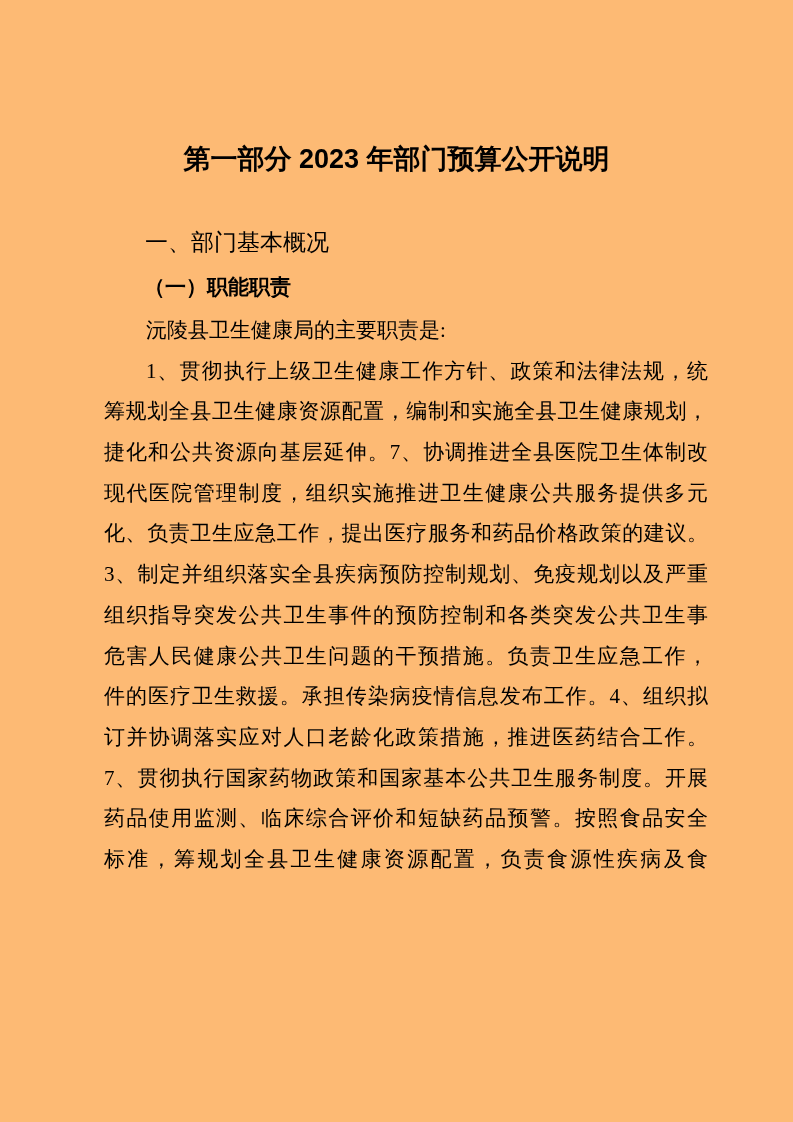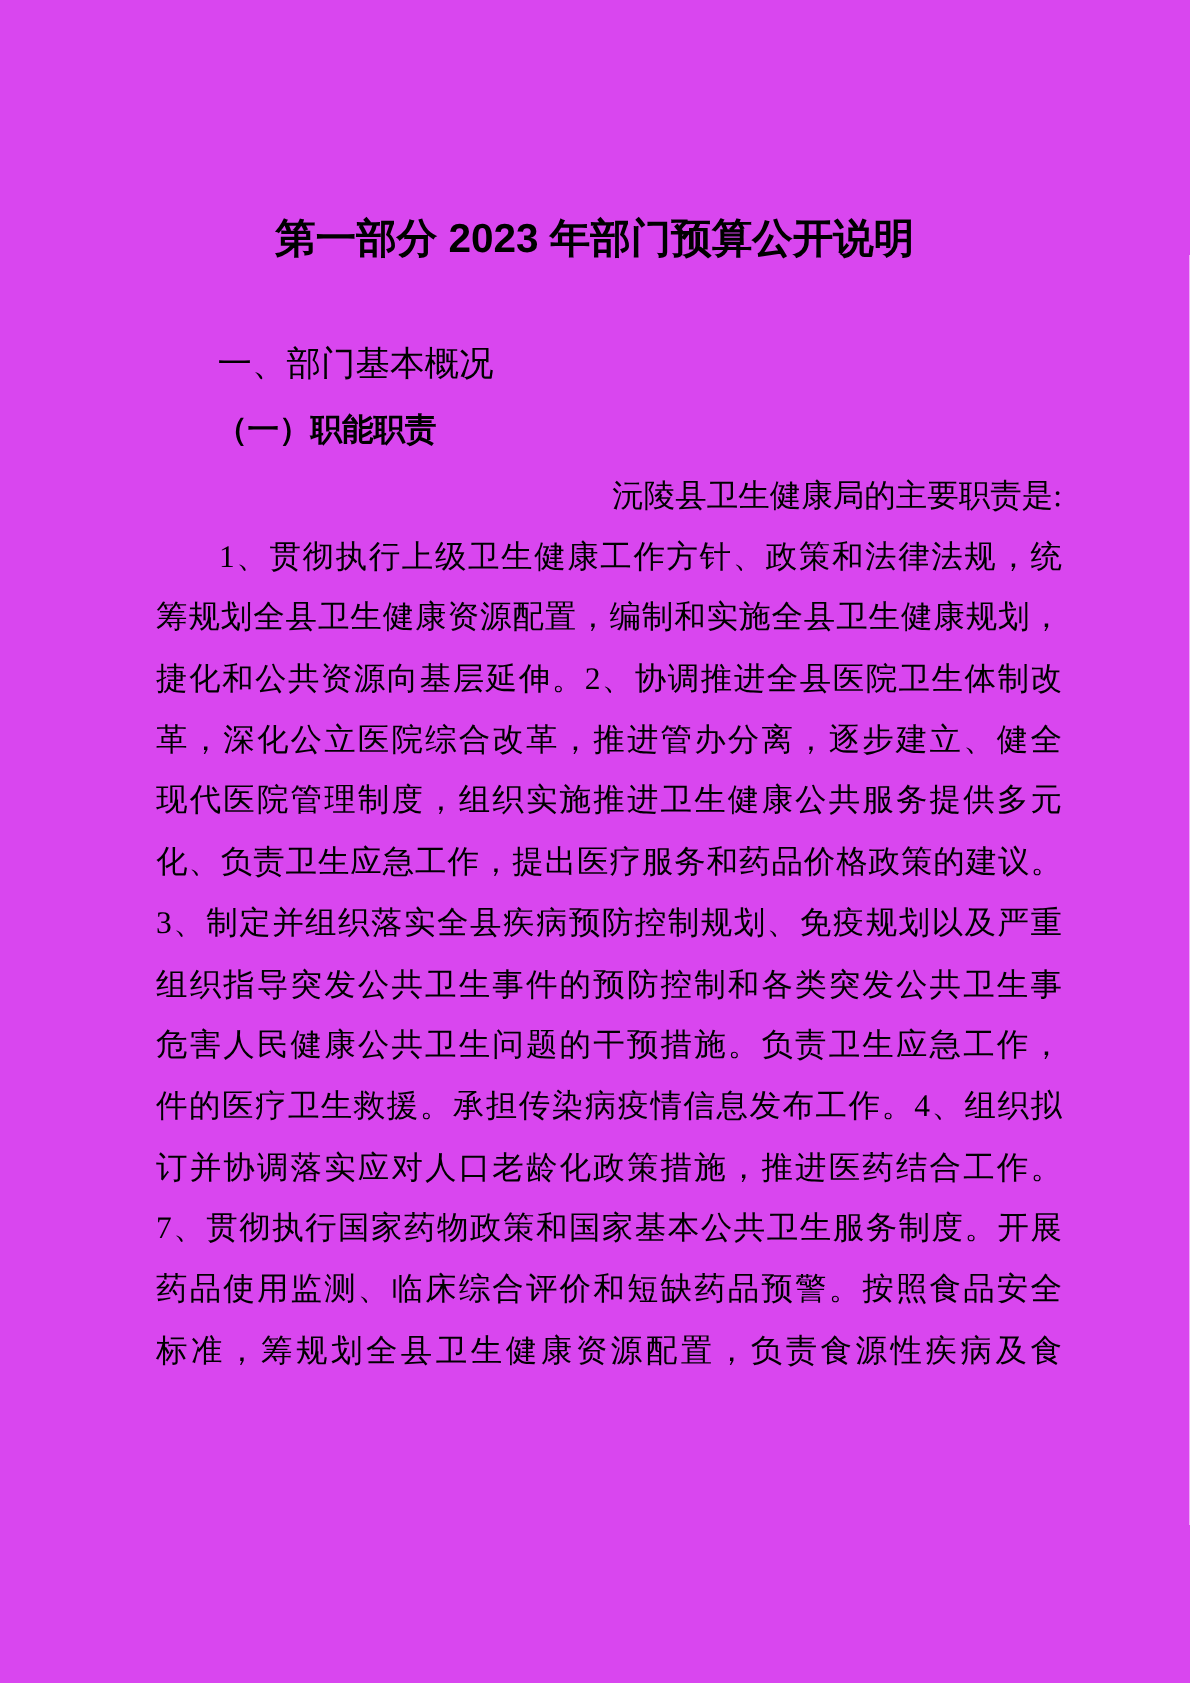--- a/index.html
+++ b/index.html
@@ -4,21 +4,21 @@
 <style>
   html, body {
     margin: 0;
     padding: 0;
     background: #ffffff;
   }
   .page {
     position: relative;
     width: 793px;
     height: 1122px;
-    background: #d946ef;
+    background: #fdba74;
     color: #000000;
     overflow: hidden;
     font-family: "Liberation Serif", serif;
   }
   .doc-title {
     position: absolute;
     top: 139px;
     left: 0;
     width: 100%;
     margin: 0;
@@ -57,21 +57,21 @@
     font-family: "Liberation Serif", serif;
   }
   .t-line {
     height: 40.7px;
     line-height: 40.7px;
     text-align: justify;
     text-align-last: justify;
     overflow: hidden;
   }
   .t-line.intro {
-    text-align: right;
+    text-align: left;
     text-align-last: auto;
     text-indent: 42px;
   }
   .t-line.indent {
     text-indent: 42px;
   }
 </style>
 </head>
 <body>
 
@@ -81,22 +81,21 @@
 
   <h2 class="section-heading">一、部门基本概况</h2>
 
   <h3 class="subsection-heading">（一）职能职责</h3>
 
   <div class="body-block">
     <div class="t-line intro">沅陵县卫生健康局的主要职责是:</div>
 
     <div class="t-line indent">1、贯彻执行上级卫生健康工作方针、政策和法律法规，统</div>
     <div class="t-line">筹规划全县卫生健康资源配置，编制和实施全县卫生健康规划，</div>
-    <div class="t-line">捷化和公共资源向基层延伸。2、协调推进全县医院卫生体制改</div>
-    <div class="t-line">革，深化公立医院综合改革，推进管办分离，逐步建立、健全</div>
+    <div class="t-line">捷化和公共资源向基层延伸。7、协调推进全县医院卫生体制改</div>
     <div class="t-line">现代医院管理制度，组织实施推进卫生健康公共服务提供多元</div>
     <div class="t-line">化、负责卫生应急工作，提出医疗服务和药品价格政策的建议。</div>
     <div class="t-line">3、制定并组织落实全县疾病预防控制规划、免疫规划以及严重</div>
     <div class="t-line">组织指导突发公共卫生事件的预防控制和各类突发公共卫生事</div>
     <div class="t-line">危害人民健康公共卫生问题的干预措施。负责卫生应急工作，</div>
     <div class="t-line">件的医疗卫生救援。承担传染病疫情信息发布工作。4、组织拟</div>
     <div class="t-line">订并协调落实应对人口老龄化政策措施，推进医药结合工作。</div>
     <div class="t-line">7、贯彻执行国家药物政策和国家基本公共卫生服务制度。开展</div>
     <div class="t-line">药品使用监测、临床综合评价和短缺药品预警。按照食品安全</div>
     <div class="t-line">标准，筹规划全县卫生健康资源配置，负责食源性疾病及食</div>

